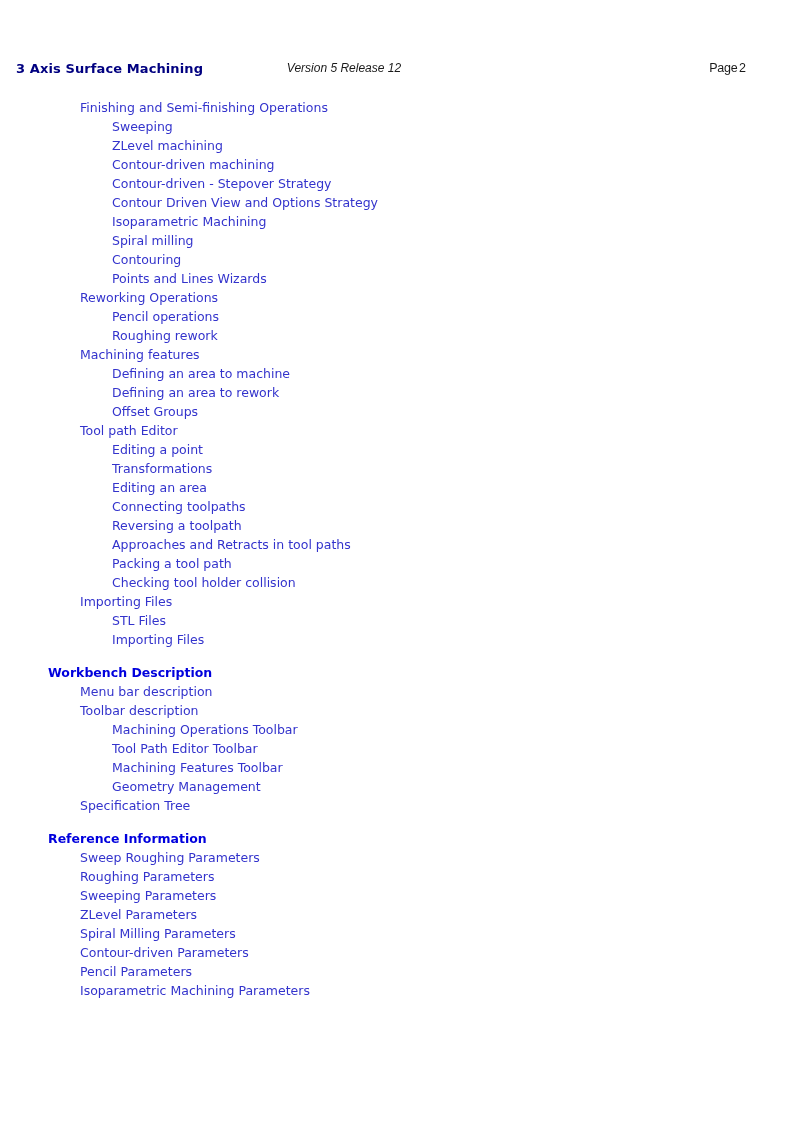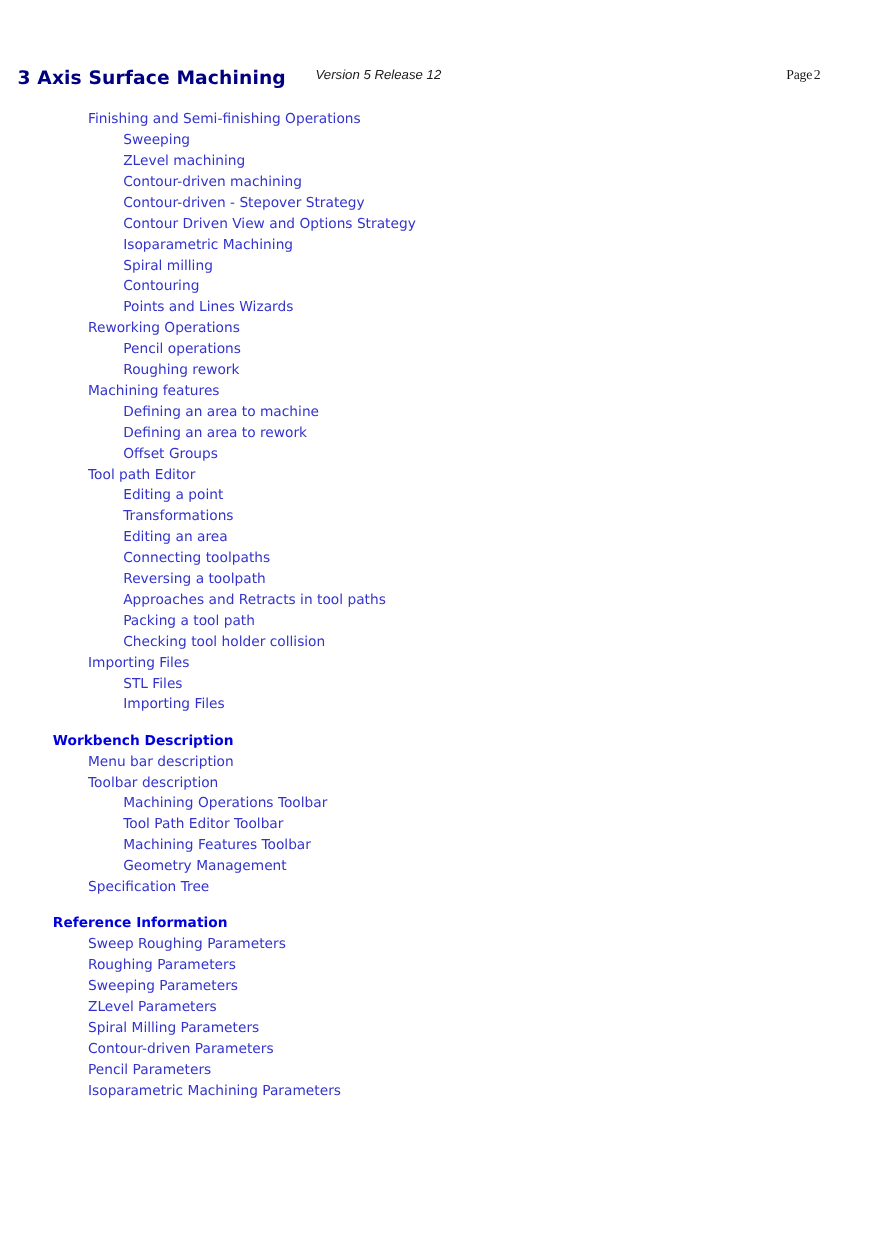--- a/index.html
+++ b/index.html
@@ -21,21 +21,21 @@
     position: absolute;
     top: 61px;
     left: 0;
     width: 800px;
     height: 18px;
   }
   .header-title {
     position: absolute;
     left: 16px;
     top: 0;
-    font-size: 17px;
+    font-size: 13px;
     font-weight: bold;
     color: #000080;
     letter-spacing: 0.1px;
     white-space: nowrap;
   }
   .header-version {
     position: absolute;
     left: 0;
     top: 0;
     width: 688px;
@@ -43,21 +43,21 @@
     font-family: "Liberation Sans", sans-serif;
     font-size: 12px;
     font-style: italic;
     color: #1a1a1a;
     white-space: nowrap;
   }
   .header-page {
     position: absolute;
     right: 54px;
     top: 0;
-    font-family: Liberation Serif, serif;
+    font-family: Liberation Sans, sans-serif;
     font-size: 12.5px;
     color: #1a1a1a;
     white-space: nowrap;
   }
   .header-page .page-word { letter-spacing: -0.2px; }
   .header-page .page-num { margin-left: 1.5px; }
 
   
   .toc {
     position: absolute;

